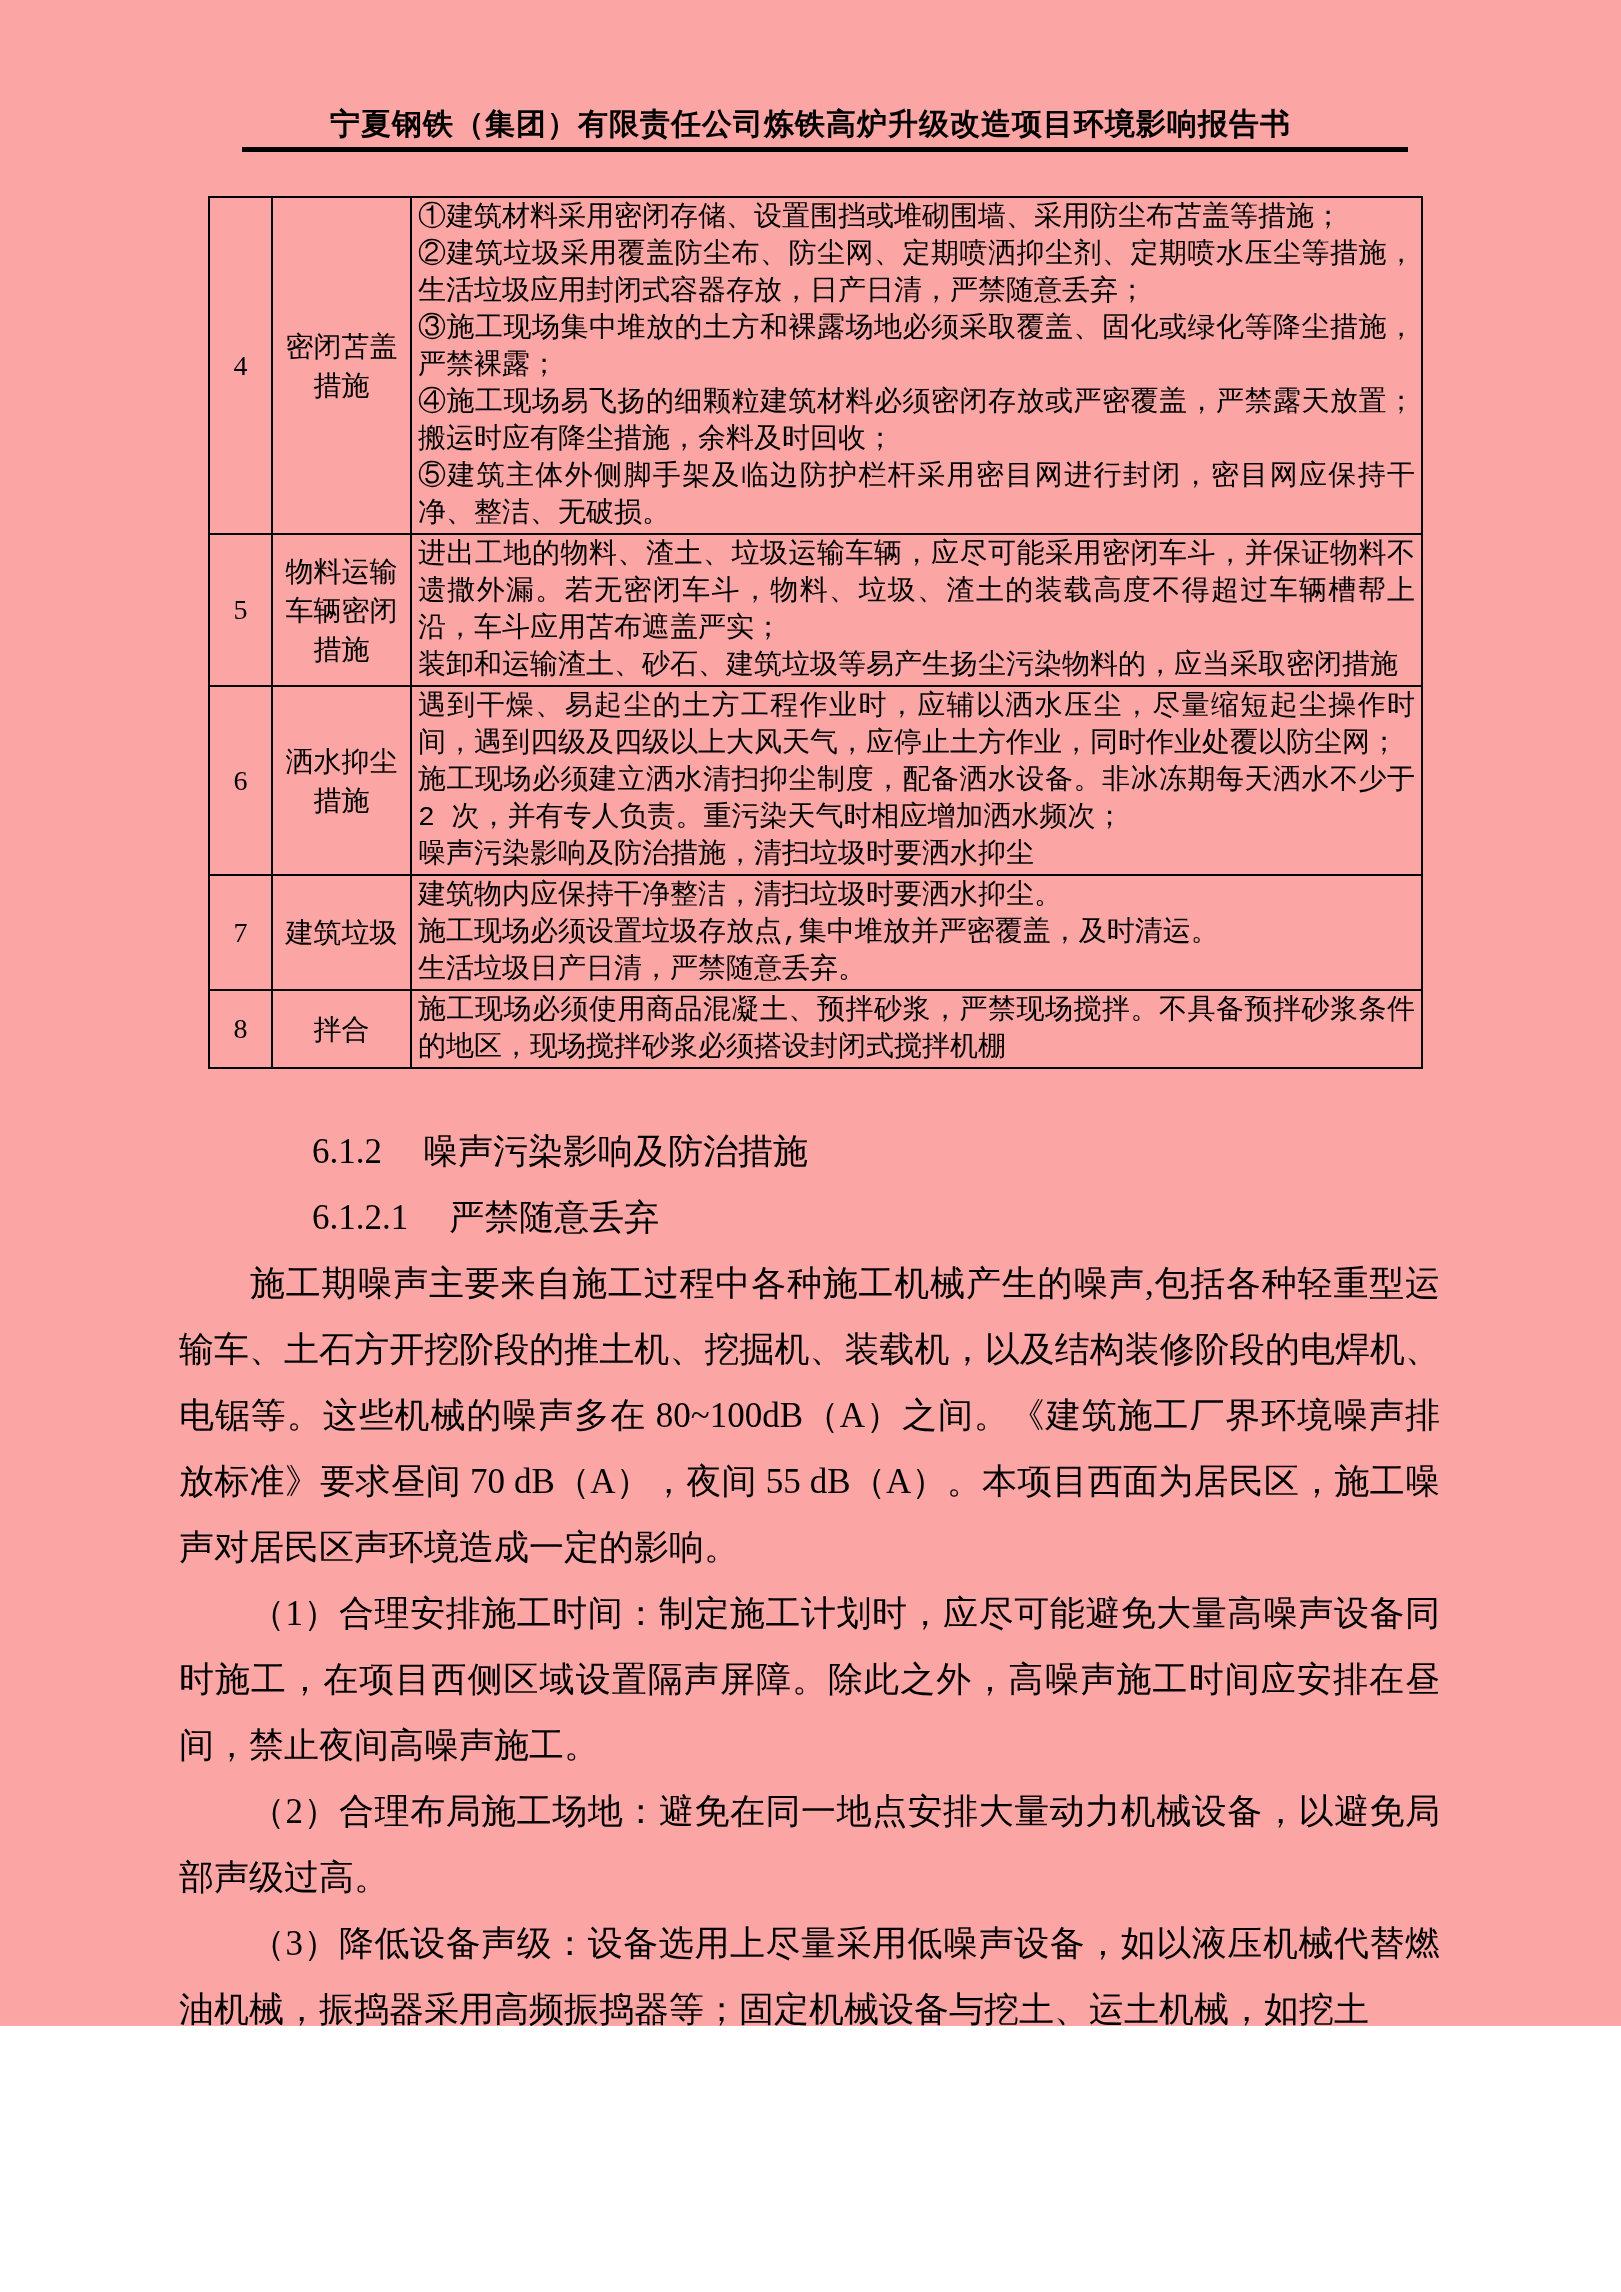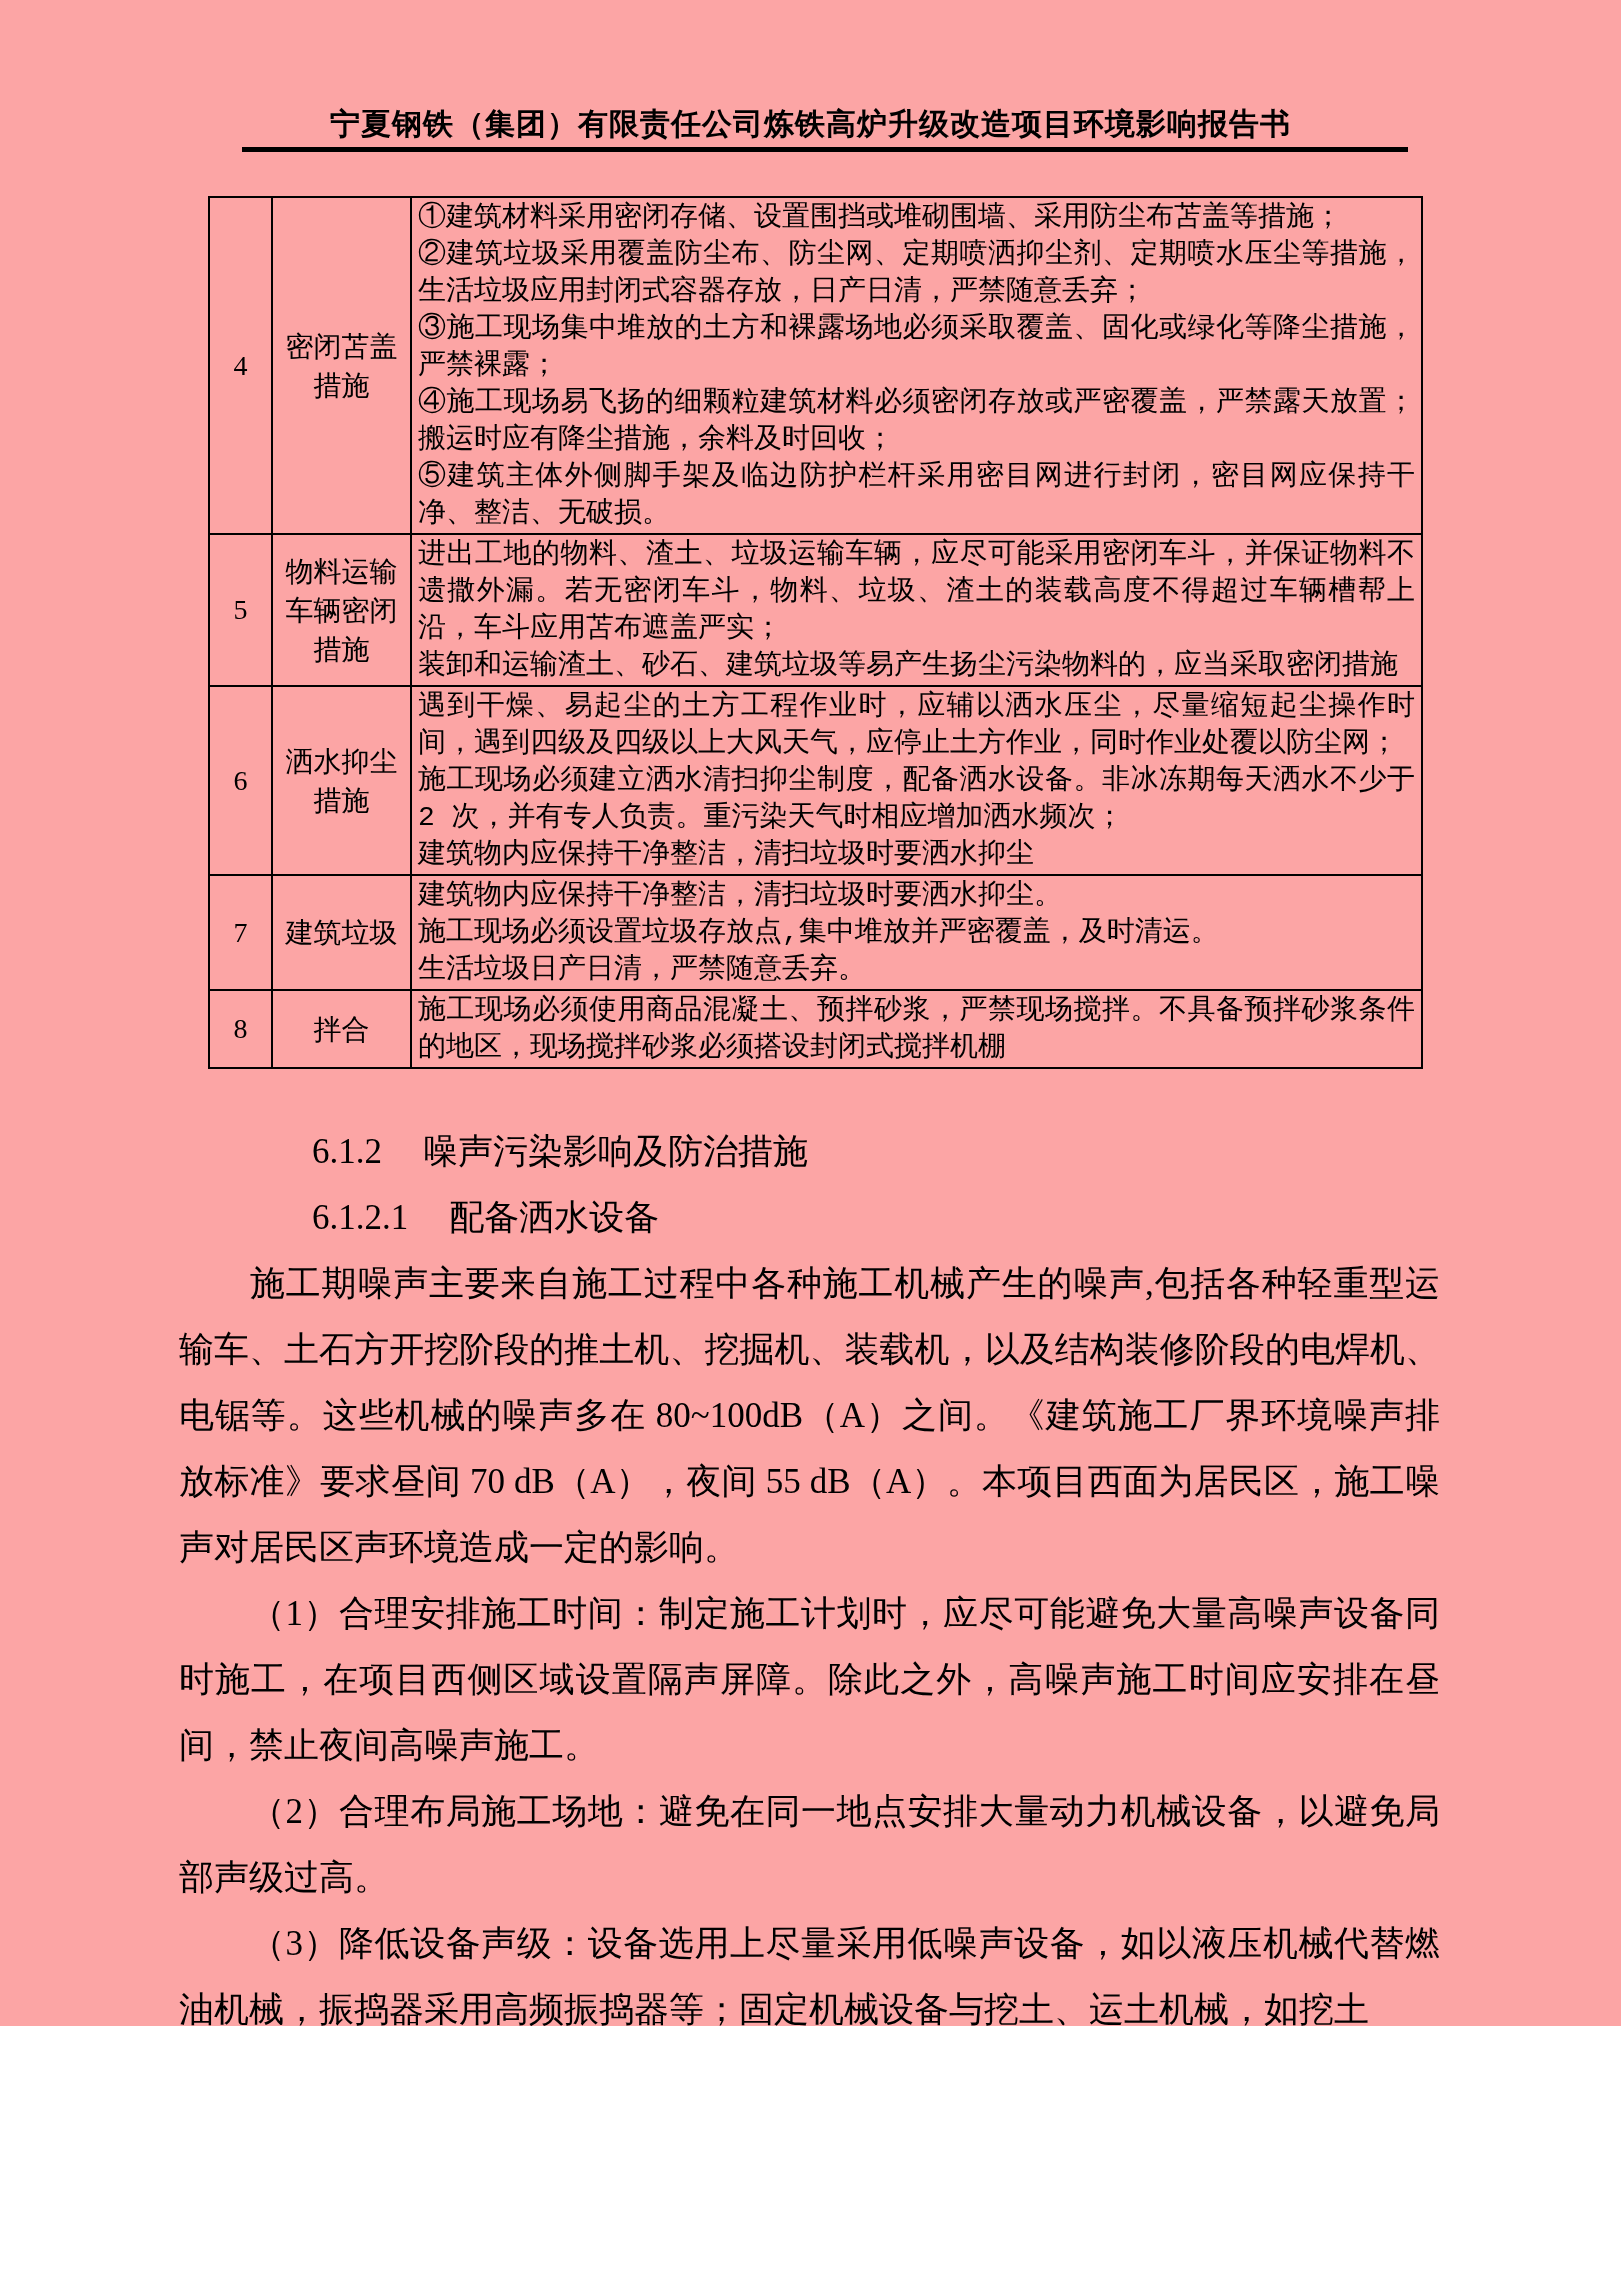--- a/index.html
+++ b/index.html
@@ -89,21 +89,21 @@
           <div class="para">进出工地的物料、渣土、垃圾运输车辆，应尽可能采用密闭车斗，并保证物料不遗撒外漏。若无密闭车斗，物料、垃圾、渣土的装载高度不得超过车辆槽帮上沿，车斗应用苫布遮盖严实；</div>
           <div class="para">装卸和运输渣土、砂石、建筑垃圾等易产生扬尘污染物料的，应当采取密闭措施</div>
         </td>
       </tr>
       <tr>
         <td class="c-num">6</td>
         <td class="c-label">洒水抑尘措施</td>
         <td class="c-content">
           <div class="para">遇到干燥、易起尘的土方工程作业时，应辅以洒水压尘，尽量缩短起尘操作时间，遇到四级及四级以上大风天气，应停止土方作业，同时作业处覆以防尘网；</div>
           <div class="para">施工现场必须建立洒水清扫抑尘制度，配备洒水设备。非冰冻期每天洒水不少于 2 次，并有专人负责。重污染天气时相应增加洒水频次；</div>
-          <div class="para">建筑物内应保持干净整洁，清扫垃圾时要洒水抑尘</div>
+          <div class="para">噪声污染影响及防治措施，清扫垃圾时要洒水抑尘</div>
         </td>
       </tr>
       <tr>
         <td class="c-num">7</td>
         <td class="c-label">建筑垃圾</td>
         <td class="c-content">
           <div class="para">建筑物内应保持干净整洁，清扫垃圾时要洒水抑尘。</div>
           <div class="para">施工现场必须设置垃圾存放点,集中堆放并严密覆盖，及时清运。</div>
           <div class="para">生活垃圾日产日清，严禁随意丢弃。</div>
         </td>
@@ -116,21 +116,21 @@
         </td>
       </tr>
     </tbody>
   </table>
 
   <div class="content">
     <div class="heading">
       <span class="h-num">6.1.2</span><span>噪声污染影响及防治措施</span>
     </div>
     <div class="heading">
-      <span class="h-num">6.1.2.1</span><span>配备洒水设备</span>
+      <span class="h-num">6.1.2.1</span><span>严禁随意丢弃</span>
     </div>
     <p class="body-para">施工期噪声主要来自施工过程中各种施工机械产生的噪声,包括各种轻重型运输车、土石方开挖阶段的推土机、挖掘机、装载机，以及结构装修阶段的电焊机、电锯等。这些机械的噪声多在 80~100dB（A）之间。《建筑施工厂界环境噪声排放标准》要求昼间 70 dB（A），夜间 55 dB（A）。本项目西面为居民区，施工噪声对居民区声环境造成一定的影响。</p>
     <p class="body-para">（1）合理安排施工时间：制定施工计划时，应尽可能避免大量高噪声设备同时施工，在项目西侧区域设置隔声屏障。除此之外，高噪声施工时间应安排在昼间，禁止夜间高噪声施工。</p>
     <p class="body-para">（2）合理布局施工场地：避免在同一地点安排大量动力机械设备，以避免局部声级过高。</p>
     <p class="body-para">（3）降低设备声级：设备选用上尽量采用低噪声设备，如以液压机械代替燃油机械，振捣器采用高频振捣器等；固定机械设备与挖土、运土机械，如挖土</p>
   </div>
 
   <div class="footer-pagenum">166</div>
 
 </div>

